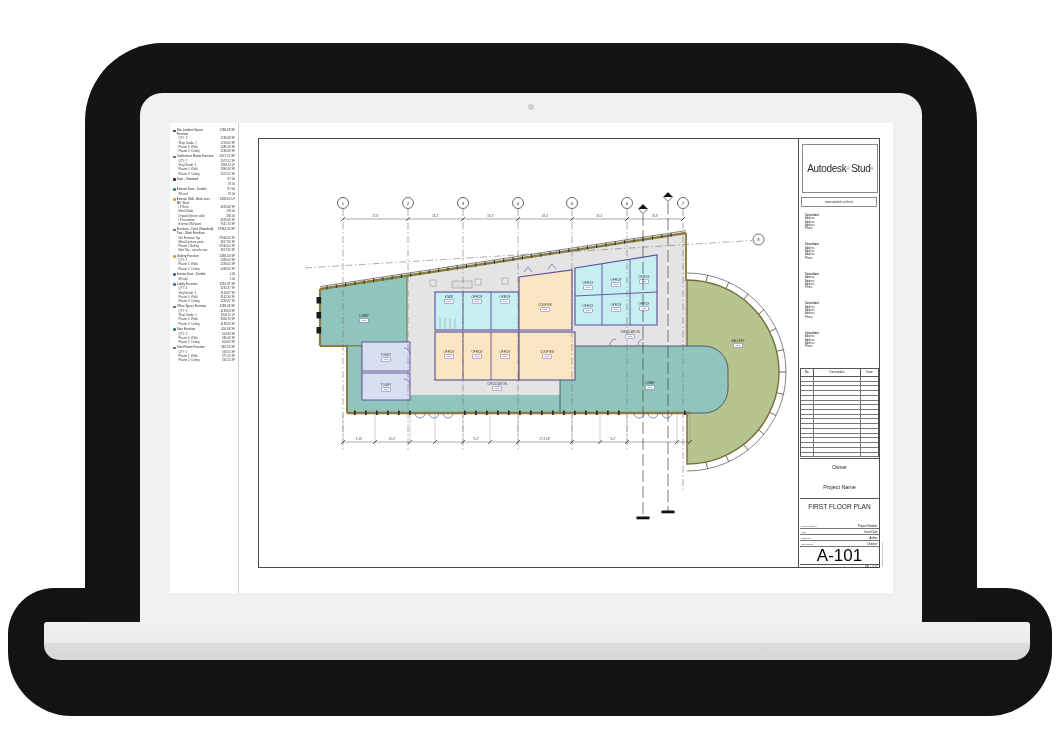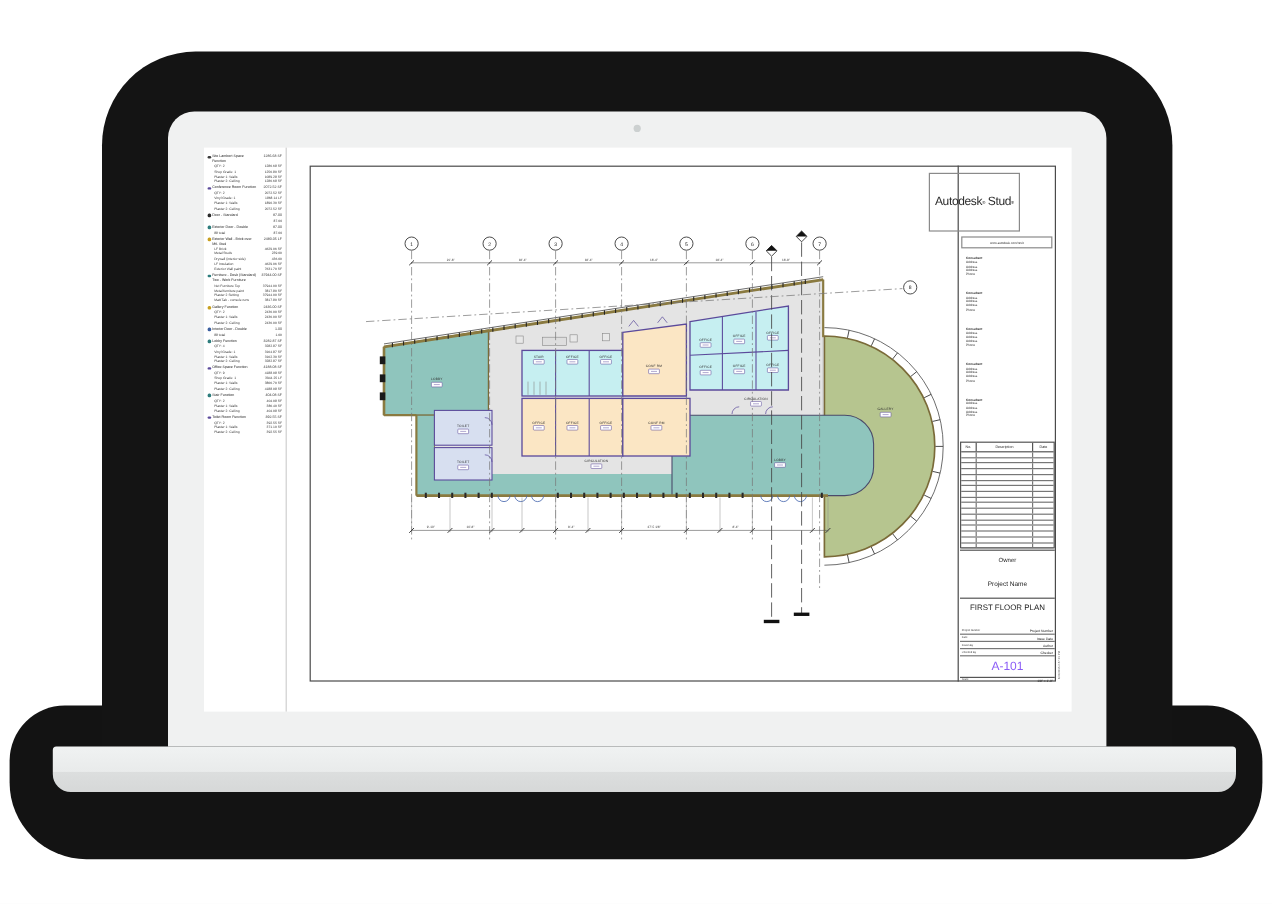--- a/index.html
+++ b/index.html
@@ -27,21 +27,21 @@
   #schedule{left:173px;top:127px;width:62px;}
   .sg-h{display:flex;align-items:flex-start;font-size:3px;line-height:3.6px;
     margin-top:2.2px;color:#1e1e1e;}
   .sg-dot{width:2.6px;height:2.6px;border-radius:50%;margin:.4px 1.2px 0 0;flex:none;}
   .sg-name{width:37px;}
   .sg-val{margin-left:auto;text-align:right;color:#333;white-space:nowrap;}
   .sr{display:flex;padding-left:5.5px;font-size:2.8px;line-height:4.2px;color:#3a3a3a;}
   .sr .v{margin-left:auto;white-space:nowrap;}
   
   .tb{box-sizing:border-box;color:#222;}
-  #tb-logo{left:774px;top:144px;width:76px;height:49px;border:1px solid #8a8a8a;
+  #tb-logo{left:802px;top:144px;width:76px;height:49px;border:1px solid #8a8a8a;
     display:flex;align-items:center;justify-content:center;font-size:10px;
     letter-spacing:-.3px;color:#2b2b2b;font-weight:500;}
   #tb-logo sup{font-size:3.5px;}
   #tb-url{left:801px;top:197px;width:76px;height:10px;border:1px solid #8a8a8a;
     display:flex;align-items:center;justify-content:center;font-size:2.6px;color:#333;}
   #tb-consultants{left:805px;top:214px;width:70px;}
   .cons-block{margin-bottom:13px;font-size:2.6px;line-height:3.3px;color:#333;}
   .cons-block div:first-child{font-weight:bold;}
   #tb-rev{left:800px;top:368px;width:79px;height:89px;border:1px solid #555;}
   #rev-head{display:flex;height:7px;font-size:3px;line-height:7px;text-align:center;
@@ -57,21 +57,21 @@
   #tb-owner .owner{font-size:5px;margin-top:5px;}
   #tb-owner .pname{font-size:5.4px;margin-top:14px;}
   #tb-viewtitle{left:800px;top:498px;width:79px;height:25px;border-top:1.2px solid #555;
     text-align:center;font-size:6.6px;line-height:8.5px;padding-top:3.5px;color:#1c1c1c;}
   #tb-fields{left:800px;top:523px;width:79px;}
   .fld{display:flex;height:6px;border-bottom:.6px solid #777;align-items:center;
     padding:0 1.5px;box-sizing:border-box;}
   .fld .l{font-size:2.2px;color:#333;}
   .fld .v{margin-left:auto;font-size:2.8px;color:#111;}
   #tb-sheetno{left:800px;top:547px;width:79px;height:17px;display:flex;
-    align-items:center;justify-content:center;font-size:10px;color:#8b5cf6;}
+    align-items:center;justify-content:center;font-size:17px;color:#000000;}
   #tb-scale{left:800px;top:564px;width:79px;height:5.6px;border-top:1px solid #555;
     display:flex;align-items:center;padding:0 1.5px;box-sizing:border-box;}
   #tb-scale .l{font-size:2.2px;color:#333;}
   #tb-scale .v{margin-left:auto;font-size:2.7px;color:#111;}
   #tb-stamp{left:881px;top:498px;width:8px;height:68px;writing-mode:vertical-rl;
     transform:rotate(180deg);font-size:2.4px;color:#666;}
   
   #plan-svg{position:absolute;left:0;top:0;width:1060px;height:753px;pointer-events:none;}
   #plan-svg text{font-family:"Liberation Sans",sans-serif;}
   .rm{font-size:2.7px;fill:#2e2e2e;text-anchor:middle;letter-spacing:.15px;}

